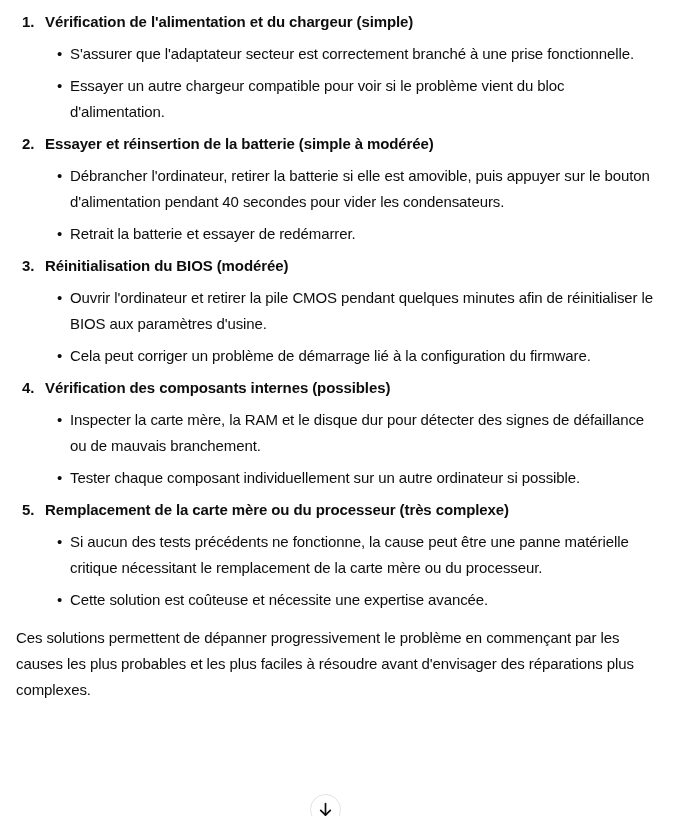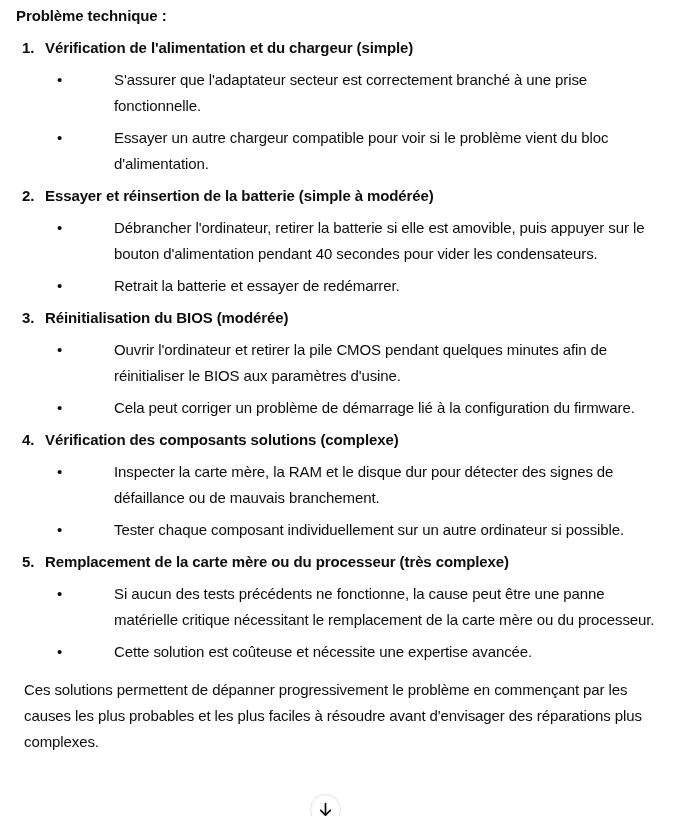--- a/index.html
+++ b/index.html
@@ -45,23 +45,23 @@
     padding: 0;
   }
   li.bullet-item {
     display: flex;
     margin-top: 6px;
   }
   .bullet-marker {
     flex: 0 0 54px;
     padding-left: 41px;
   }
-  .bullet-text { flex: 1; margin-left: 44px; }
+  .bullet-text { flex: 1; }
 
-  .conclusion { margin: 12px 0 0 8px; }
+  .conclusion { margin: 12px 0 0 0; }
 
   .scroll-btn {
     position: absolute;
     left: 310px;
     top: 794px;
     width: 31px;
     height: 31px;
     border-radius: 50%;
     border: 1px solid #e3e3e3;
     background: #ffffff;
@@ -71,21 +71,20 @@
     padding: 0;
     cursor: pointer;
   }
   .scroll-btn svg { display: block; }
 </style>
 </head>
 <body>
 
 <div class="content">
 
-  <p class="problem-heading">Problème technique :</p>
 
 
   <ol class="solutions">
 
     <li class="solution">
       <div class="solution-title-row">
         <span class="solution-number">1.</span>
         <span class="solution-title">Vérification de l'alimentation et du chargeur (simple)</span>
       </div>
       <ul class="bullets">
@@ -130,21 +129,21 @@
         <li class="bullet-item">
           <span class="bullet-marker">•</span>
           <span class="bullet-text">Cela peut corriger un problème de démarrage lié à la configuration du firmware.</span>
         </li>
       </ul>
     </li>
 
     <li class="solution">
       <div class="solution-title-row">
         <span class="solution-number">4.</span>
-        <span class="solution-title">Vérification des composants solutions (complexe)</span>
+        <span class="solution-title">Vérification des composants internes (possibles)</span>
       </div>
       <ul class="bullets">
         <li class="bullet-item">
           <span class="bullet-marker">•</span>
           <span class="bullet-text">Inspecter la carte mère, la RAM et le disque dur pour détecter des signes de défaillance ou de mauvais branchement.</span>
         </li>
         <li class="bullet-item">
           <span class="bullet-marker">•</span>
           <span class="bullet-text">Tester chaque composant individuellement sur un autre ordinateur si possible.</span>
         </li>

